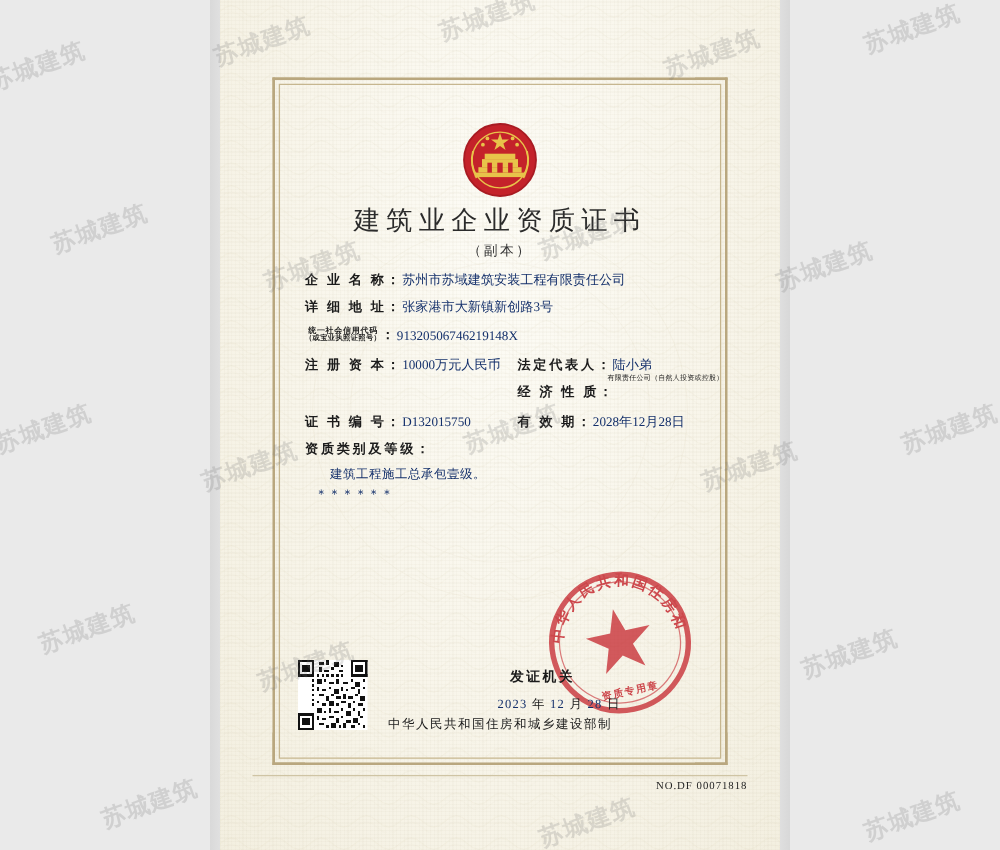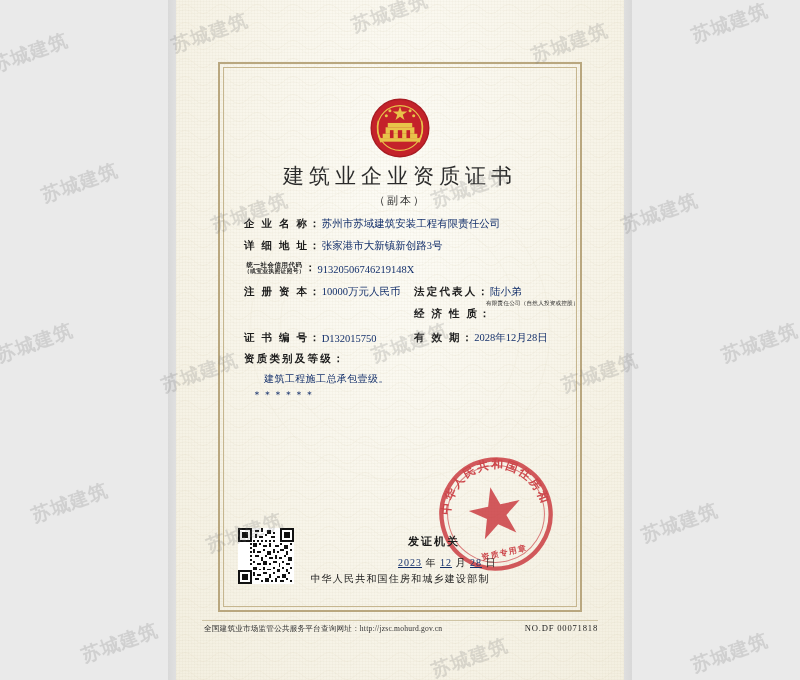--- a/index.html
+++ b/index.html
@@ -211,21 +211,21 @@
   }
   .issue-date {
     position: absolute;
     left: 222px;
     top: 556px;
     font-family: "Liberation Serif", serif;
     font-size: 10px;
     letter-spacing: 1px;
     color: #1b1b1b;
   }
-  .issue-date .num { color: #14306b; text-decoration: underline; }
+  .issue-date .num { color: #14306b; }
   .ministry {
     position: absolute;
     left: 0; right: 0;
     top: 572px;
     text-align: center;
     font-family: Liberation Mono, monospace;
     font-size: 10px;
     letter-spacing: 1.2px;
     color: #1b1b1b;
   }
@@ -522,21 +522,20 @@
         <rect x="14" y="26" width="2" height="2"></rect>
           <rect x="17" y="27" width="1" height="1"></rect>
         <rect x="19" y="26" width="1" height="2"></rect>
           <rect x="22" y="27" width="2" height="1"></rect>
         <rect x="25" y="26" width="1" height="1"></rect>
           <rect x="27" y="27" width="1" height="1"></rect>
       </g>
     </svg>
 
     <div class="footer-line"></div>
-    <div class="footer-left">全国建筑业市场监管公共服务平台查询网址：http://jzsc.mohurd.gov.cn</div>
     <div class="footer-right">NO.DF  00071818</div>
   </div>
 
   <div class="wm-layer">
     <div class="wm" style="left:-10px;  top:40px;">苏城建筑</div>
     <div class="wm" style="left:170px; top:20px;">苏城建筑</div>
     <div class="wm" style="left:350px; top:0px;">苏城建筑</div>
     <div class="wm" style="left:530px; top:30px;">苏城建筑</div>
     <div class="wm" style="left:690px; top:10px;">苏城建筑</div>
 

